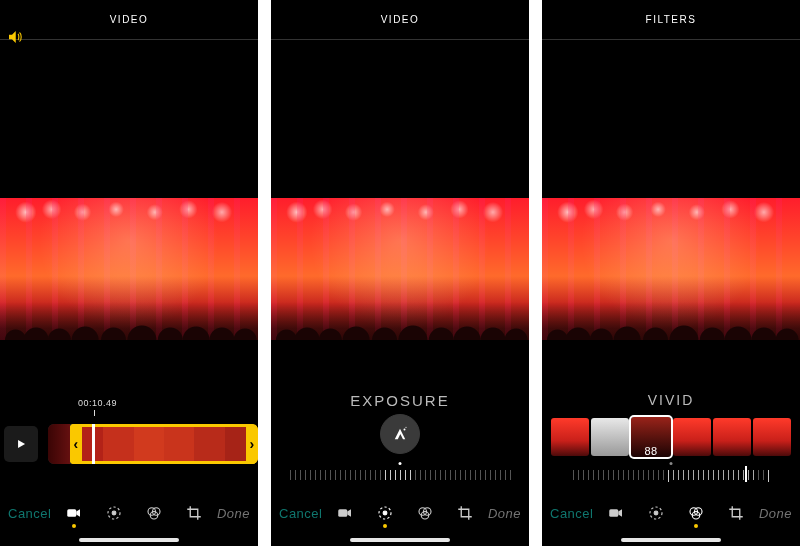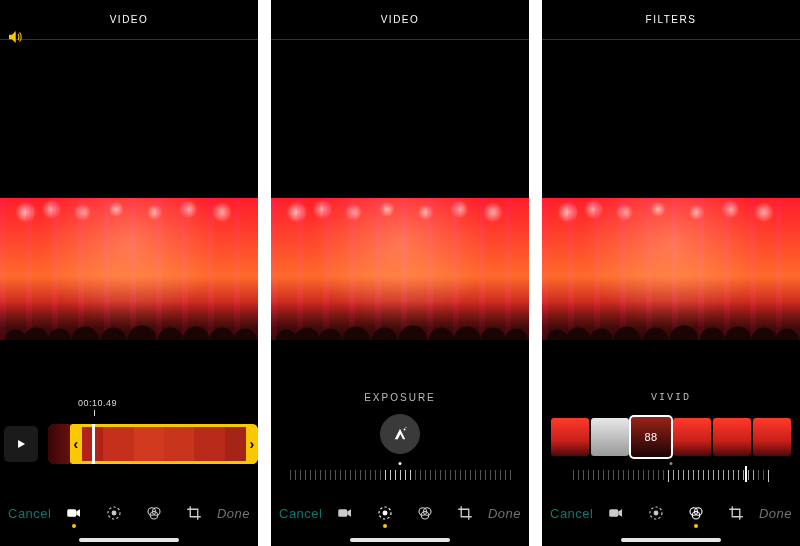--- a/index.html
+++ b/index.html
@@ -149,21 +149,21 @@
   .trim-handle.left::after{content:'‹'; font-size:14px;}
   .trim-handle.right{ right:0; border-radius:0 4px 4px 0;}
   .trim-handle.right::after{content:'›'; font-size:14px;}
   .playhead{
     position:absolute; top:-4px; bottom:-4px; left:44px; width:2.5px; background:#fff; border-radius:2px;
   }
 
   
   .adjust-label{
     position:absolute; top:392px; left:0; right:0; text-align:center;
-    font-size:10px; letter-spacing:2px; color:#bbb;
+    font-size:15px; letter-spacing:2px; color:#bbb;
   }
   .dial-row{
     position:absolute; top:414px; left:0; right:0; height:46px;
     display:flex; align-items:center; gap:14px;
     overflow:hidden;
     flex-direction:column;
   }
   .dial{
     width:40px; height:40px; border-radius:50%;
     border:1px solid #4d4d4d;
@@ -189,36 +189,36 @@
     position:absolute; top:0; left:50%; transform:translateX(-50%);
     width:3px; height:3px; border-radius:50%; background:#fff;
   }
   .tick-group{ display:flex; gap:4px; padding-top:8px;}
   .tick{ width:1px; height:10px; background:#555;}
   .tick.bright{ background:#ccc;}
 
   
   .filter-label{
     position:absolute; top:392px; left:0; right:0; text-align:center;
-    font-size:10px; letter-spacing:2px; color:#bbb;font-family:Liberation Mono, monospace;
+    font-size:14px; letter-spacing:2px; color:#bbb;
   }
   .filter-strip{
     position:absolute; top:414px; left:0; right:0; height:46px;
     display:flex; align-items:center; justify-content:center; gap:2px;
     overflow:hidden;
   }
   .filter-thumb{
     width:38px; height:38px; border-radius:3px; flex:0 0 auto;
     background:linear-gradient(180deg,#ff3a2a 0%,#c9201a 60%,#4d0a0a 100%);
     position:relative;
   }
   .filter-thumb.sel{
     outline:2px solid #fff; outline-offset:0;
     width:40px; height:40px;
-    display:flex; align-items:center; justify-content:center;
+    display:flex; align-items:flex-end; justify-content:center;
     color:#fff; font-size:11px;
     background:linear-gradient(180deg, rgba(255,58,42,0.6), rgba(40,5,5,0.7));
   }
   .filter-thumb.orig{
     background:linear-gradient(180deg,#e8e8e8,#999);
   }
   .scale3{
     position:absolute; top:462px; left:0; right:0; height:22px;
   }
   .scale3 .ticks{ position:absolute; top:8px; left:50%; transform:translateX(-50%); display:flex; gap:4px;}

